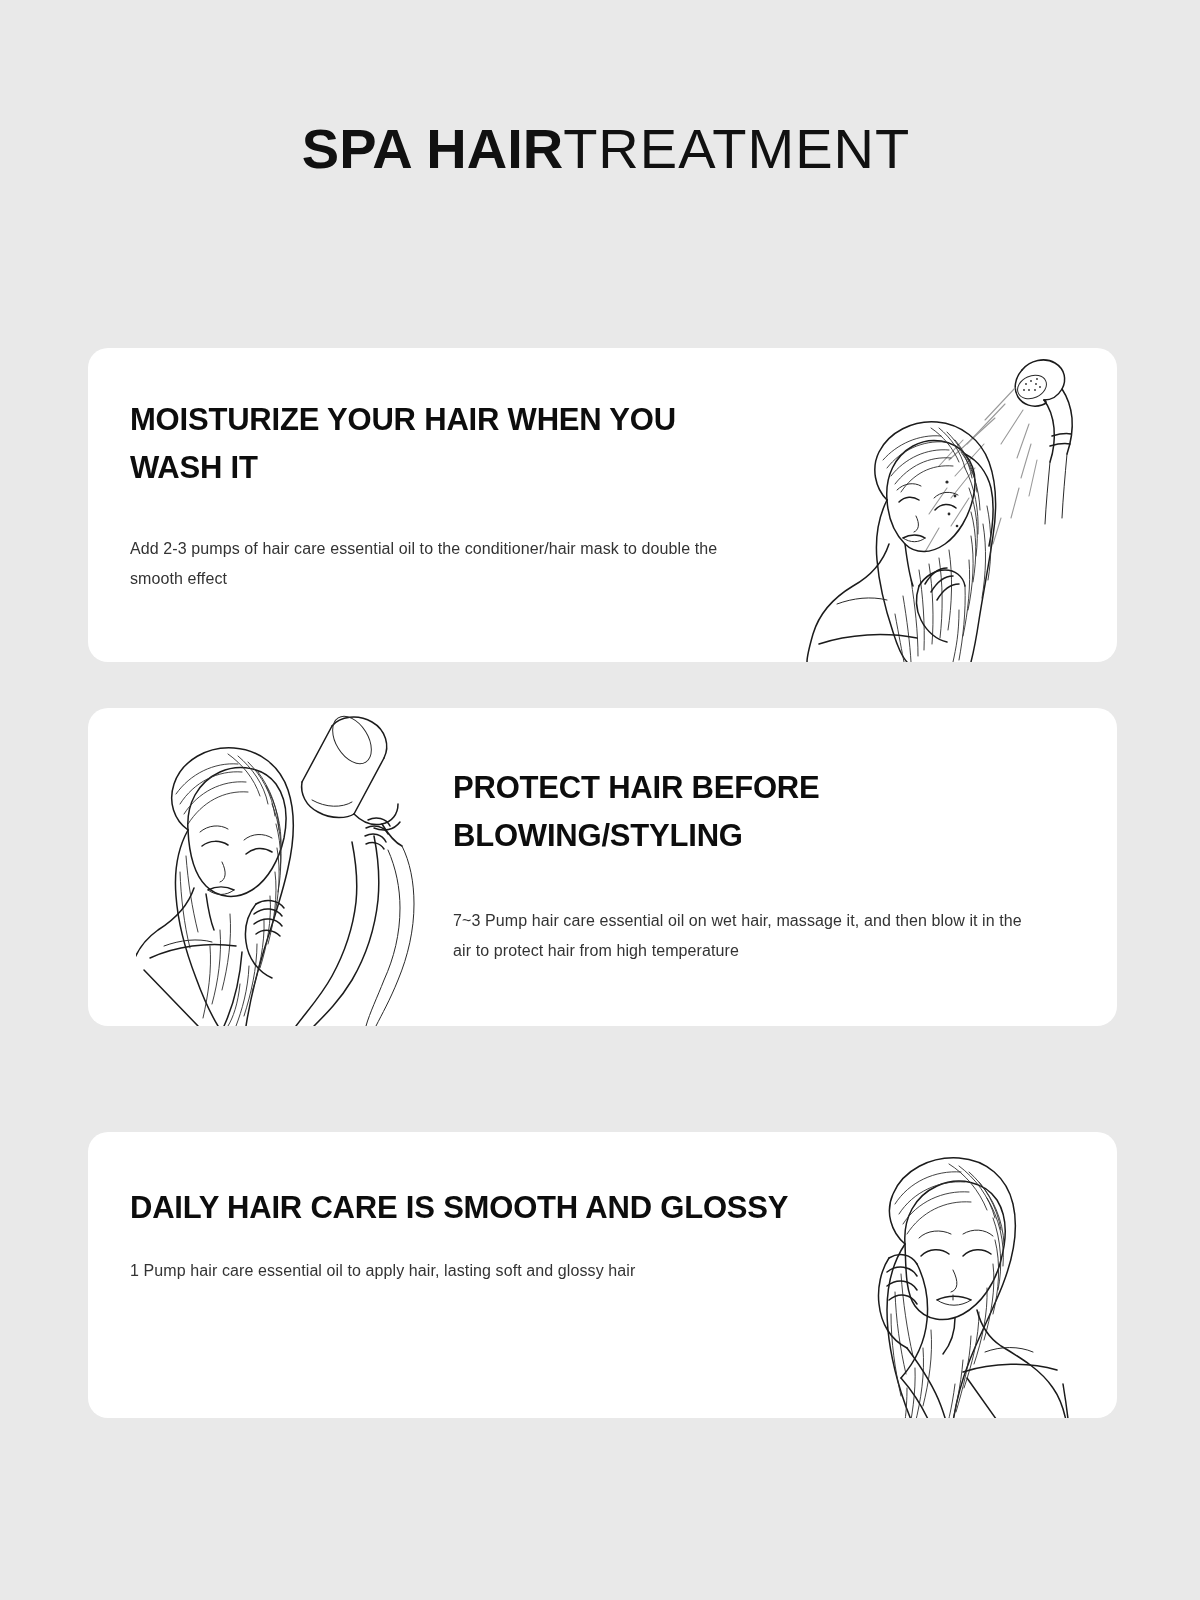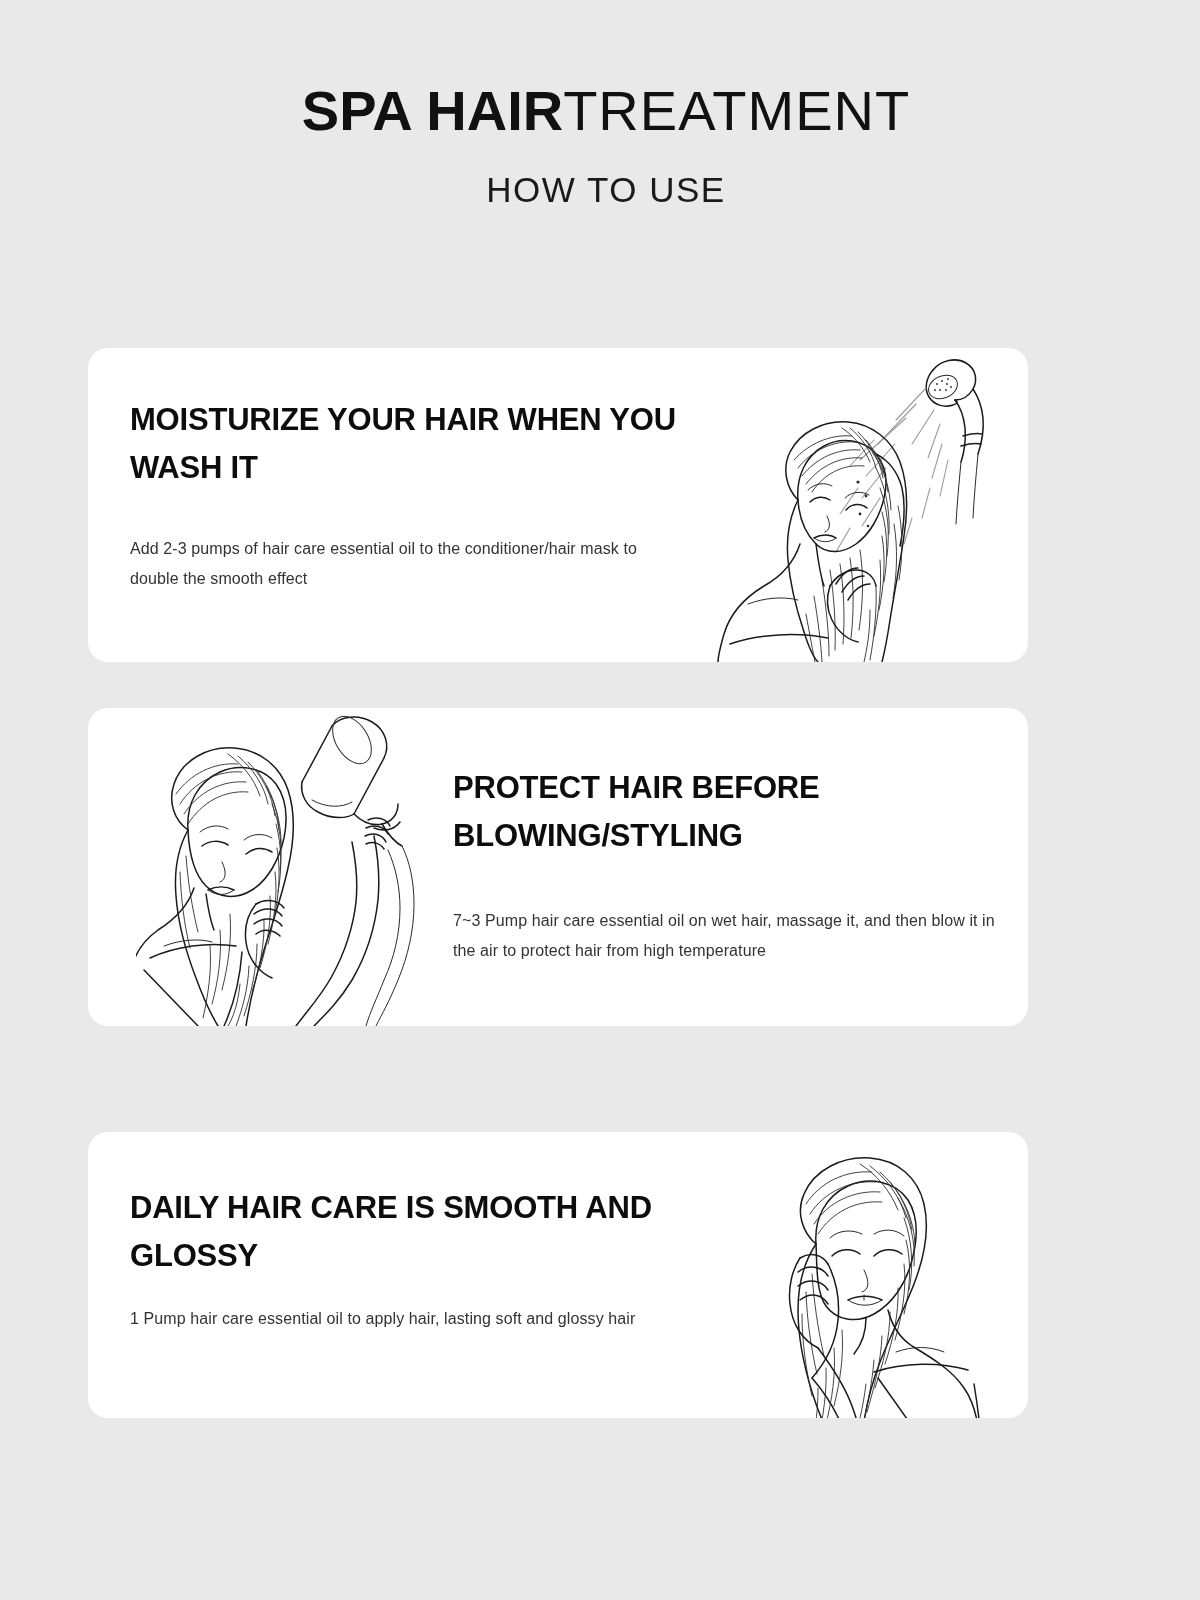--- a/index.html
+++ b/index.html
@@ -17,21 +17,21 @@
 
   .page {
     position: relative;
     width: 1200px;
     height: 1600px;
     box-sizing: border-box;
   }
 
   
   .header {
-    padding-top: 78px;
+    padding-top: 116px;
     text-align: center;
     margin-left: 12px;
   }
   .title {
     font-size: 56px;
     line-height: 66px;
     letter-spacing: 0.5px;
     white-space: nowrap;
     color: #111111;
   }
@@ -53,21 +53,21 @@
   }
 
   
   .cards {
     margin: 0;
     padding: 0;
   }
   .card {
     position: absolute;
     left: 88px;
-    width: 940px;
+    width: 1029px;
     background: #ffffff;
     border-radius: 20px;
     box-sizing: border-box;
     overflow: hidden;
   }
   .card-1 { top: 348px;  height: 314px; }
   .card-2 { top: 708px;  height: 318px; }
   .card-3 { top: 1132px; height: 286px; }
 
   .card-inner {
@@ -139,21 +139,20 @@
 </style>
 </head>
 <body>
 
 <div class="page">
 
   <div class="header">
     <div class="title">
       <span class="t-strong">SPA HAIR</span><span class="t-light">TREATMENT</span>
     </div>
-    <div class="subtitle">HOW TO USE</div>
   </div>
 
   <div class="cards">
 
     <div class="card card-1">
       <div class="card-inner">
         <div class="text-col">
           <h2 class="card-heading">MOISTURIZE YOUR HAIR WHEN YOU WASH IT</h2>
           <p class="card-body">Add 2-3 pumps of hair care essential oil to the conditioner/hair mask to double the smooth effect</p>
         </div>

